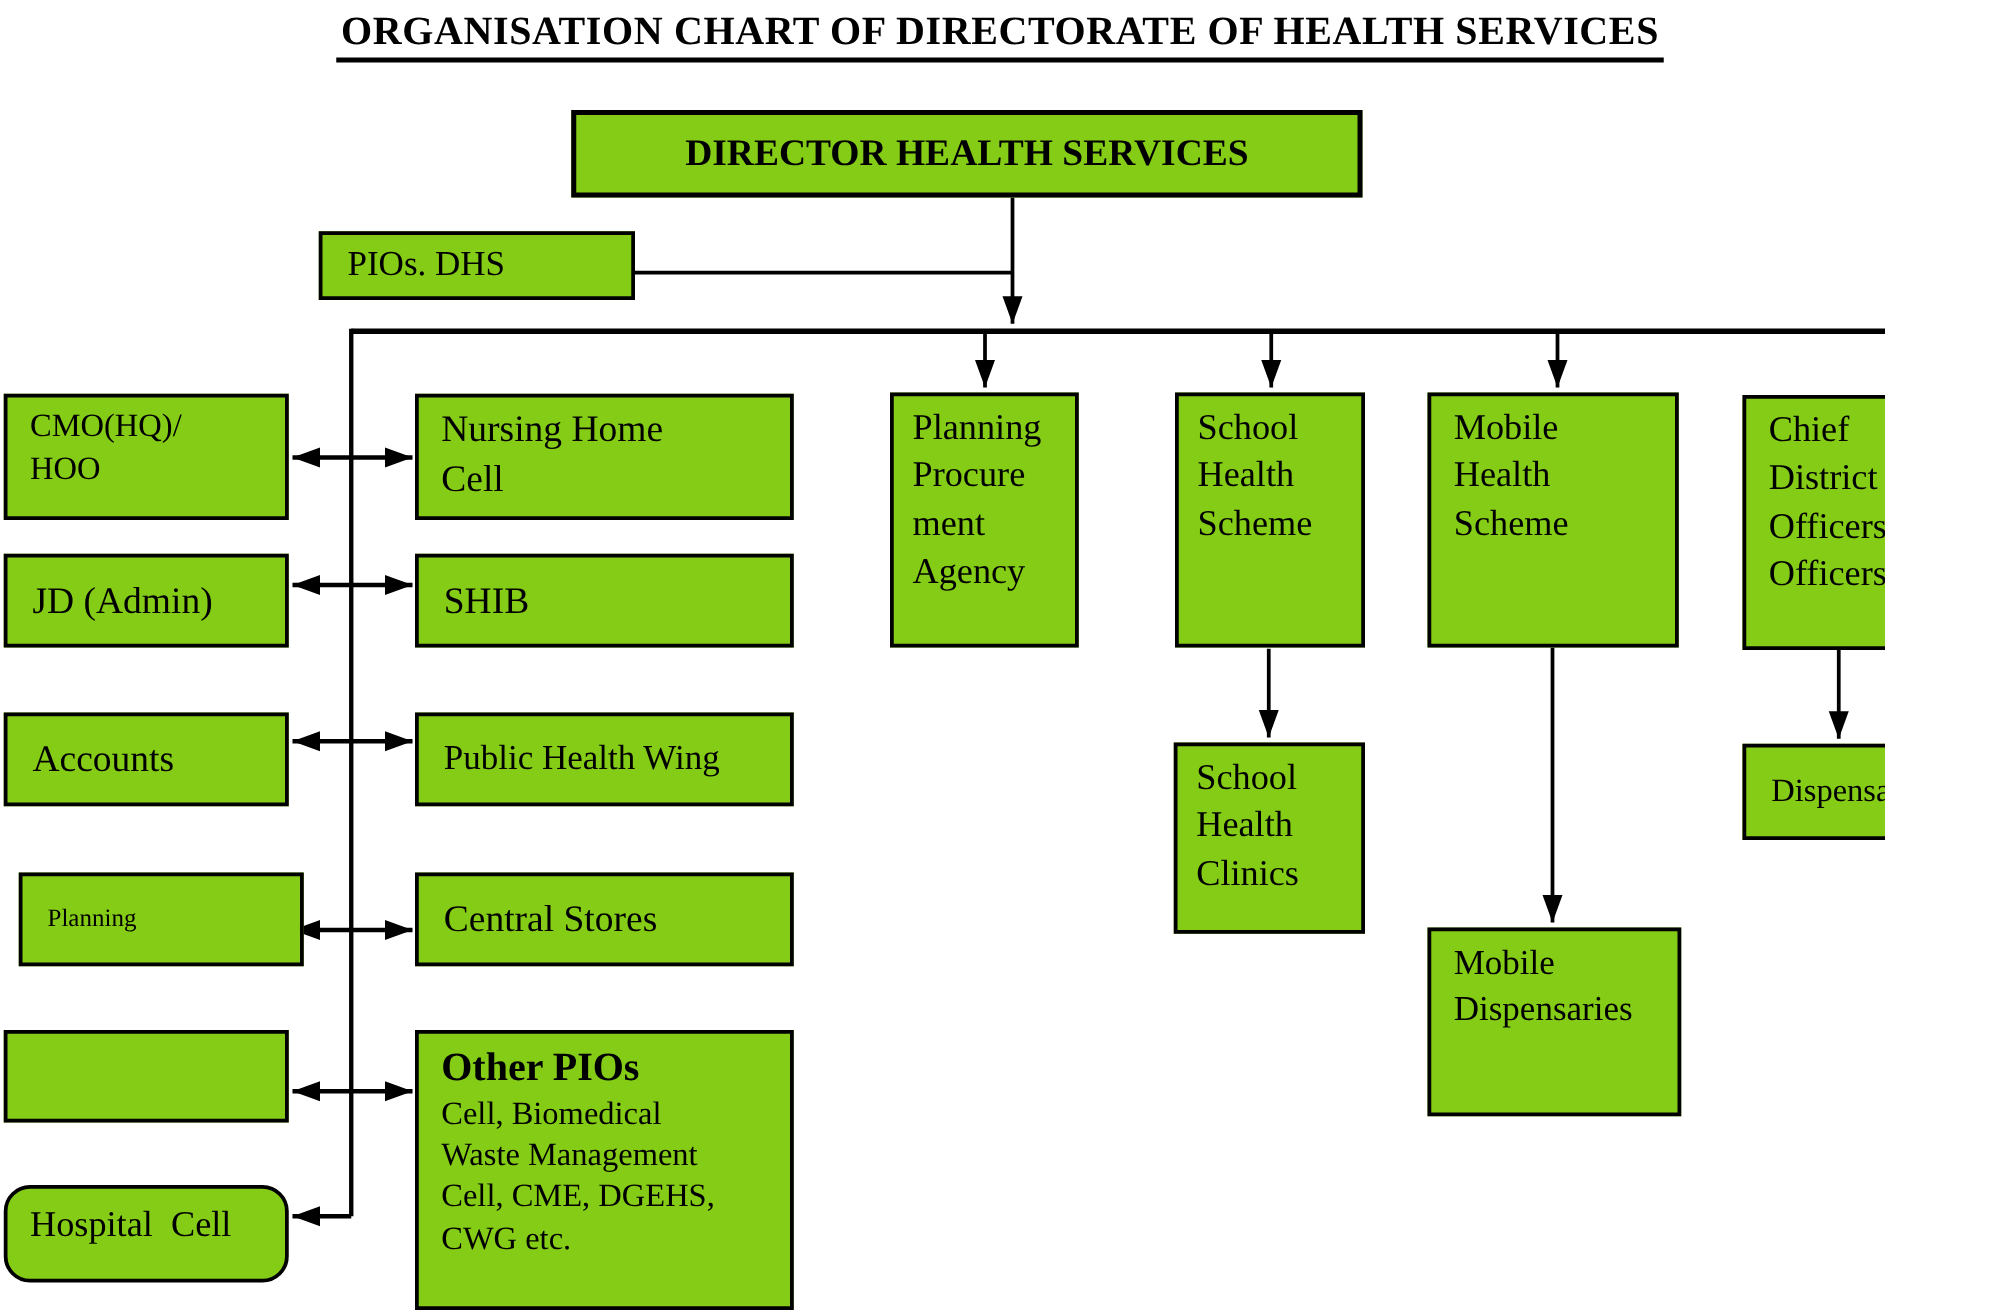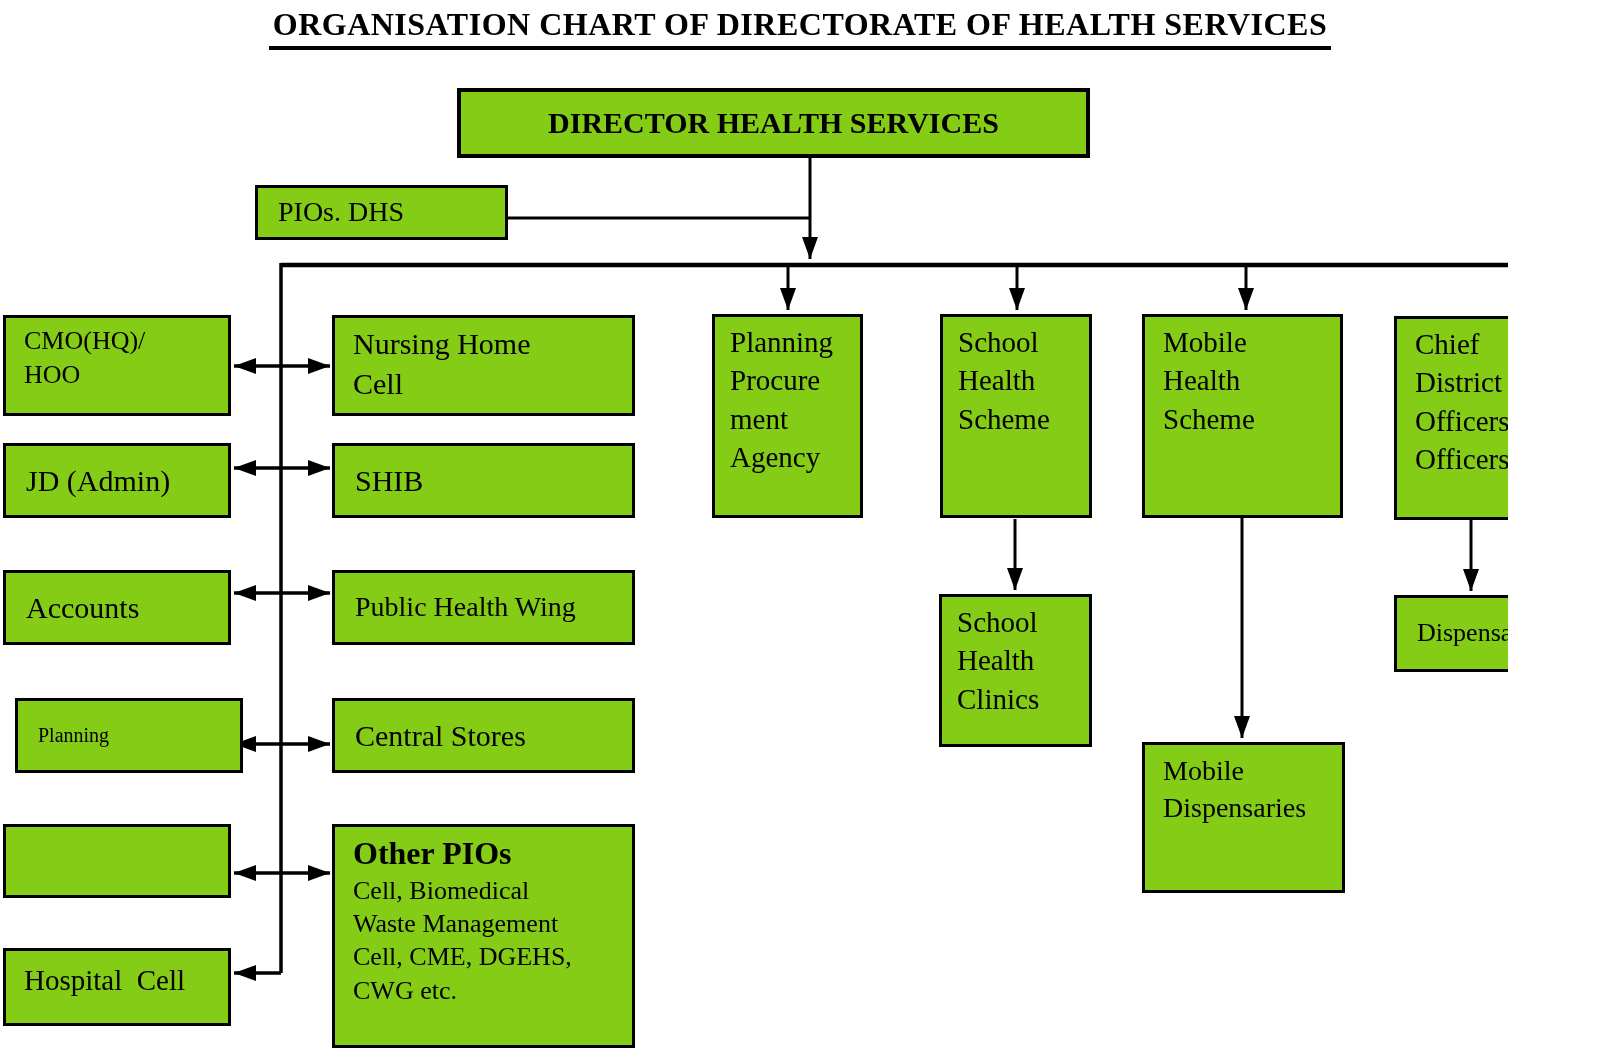--- a/index.html
+++ b/index.html
@@ -29,21 +29,21 @@
   #b-nursing{left:332px;top:315px;width:303px;height:101px;font-size:30px;}
   #b-jd{left:3px;top:443px;width:228px;height:75px;font-size:30px;text-align:center;}
   #b-shib{left:332px;top:443px;width:303px;height:75px;font-size:30px;}
   #b-accounts{left:3px;top:570px;width:228px;height:75px;font-size:30px;}
   #b-phw{left:332px;top:570px;width:303px;height:75px;font-size:28px;}
   #b-planning{left:15px;top:698px;width:228px;height:75px;font-size:20px;}
   #b-cstores{left:332px;top:698px;width:303px;height:75px;font-size:30px;}
   #b-empty{left:3px;top:824px;width:228px;height:74px;}
   #b-otherpios{left:332px;top:824px;width:303px;height:224px;font-size:26px;line-height:1.28;padding-top:8px;}
   #b-otherpios .hd{font-size:32px;font-weight:bold;line-height:1.15;margin-bottom:2px;}
-  #b-hospital{left:3px;top:948px;width:228px;height:78px;font-size:29px;align-items:flex-start;padding-top:10px;display:flex;}
+  #b-hospital{left:3px;top:948px;width:228px;height:78px;font-size:29px;align-items:flex-start;padding-top:10px;display:flex;border-radius:21px;}
   #b-cpa{left:712px;top:314px;width:151px;height:204px;padding-left:15px;}
   #b-shs{left:940px;top:314px;width:152px;height:204px;padding-left:15px;}
   #b-mhs{left:1142px;top:314px;width:201px;height:204px;}
   #b-cdmo{left:1394px;top:316px;width:203px;height:204px;}
   #b-shc{left:939px;top:594px;width:153px;height:153px;padding-left:15px;}
   #b-disp{left:1394px;top:595px;width:203px;height:77px;font-size:26px;}
   #b-mdisp{left:1142px;top:742px;width:203px;height:151px;font-size:28px;padding-top:8px;}
   .wire{stroke:#000;fill:none;}
 </style>
 </head>

